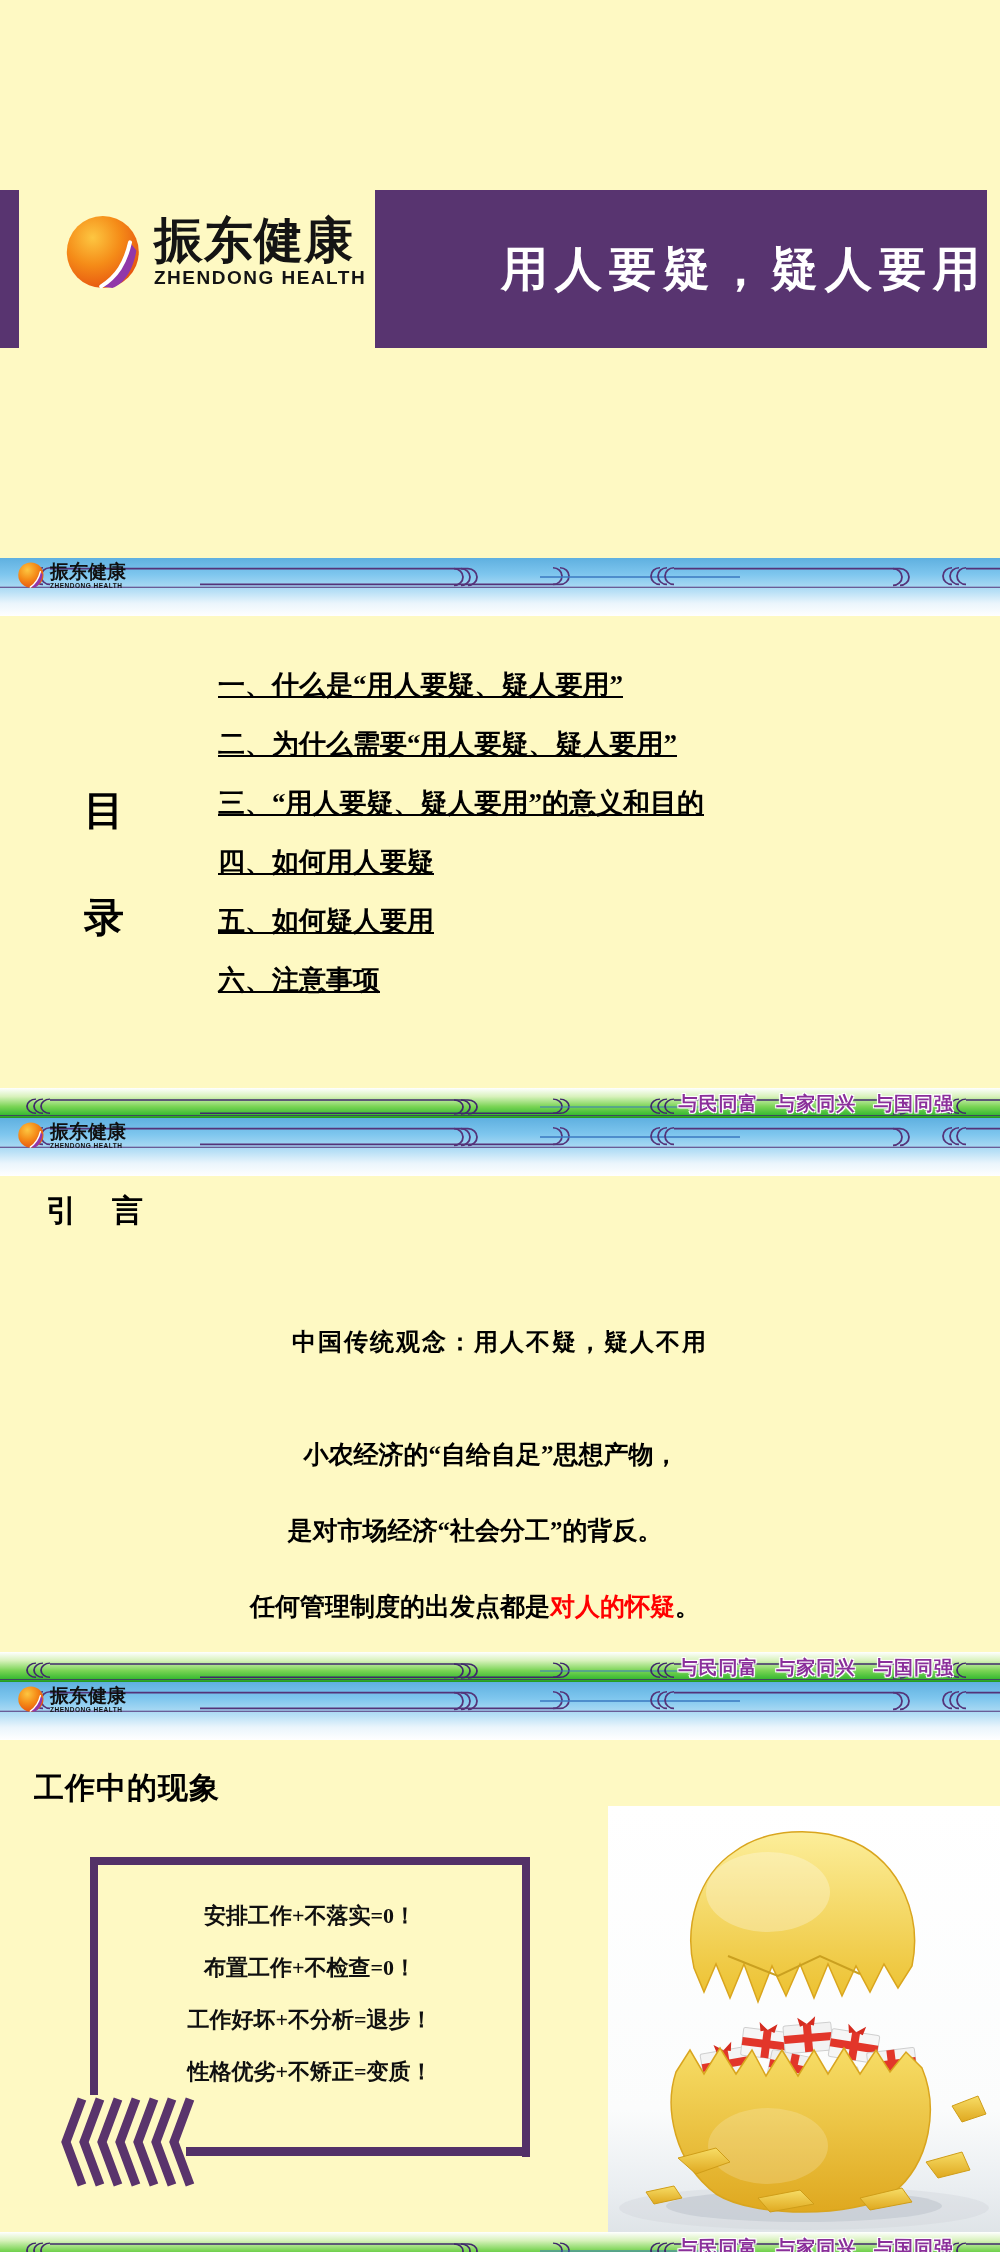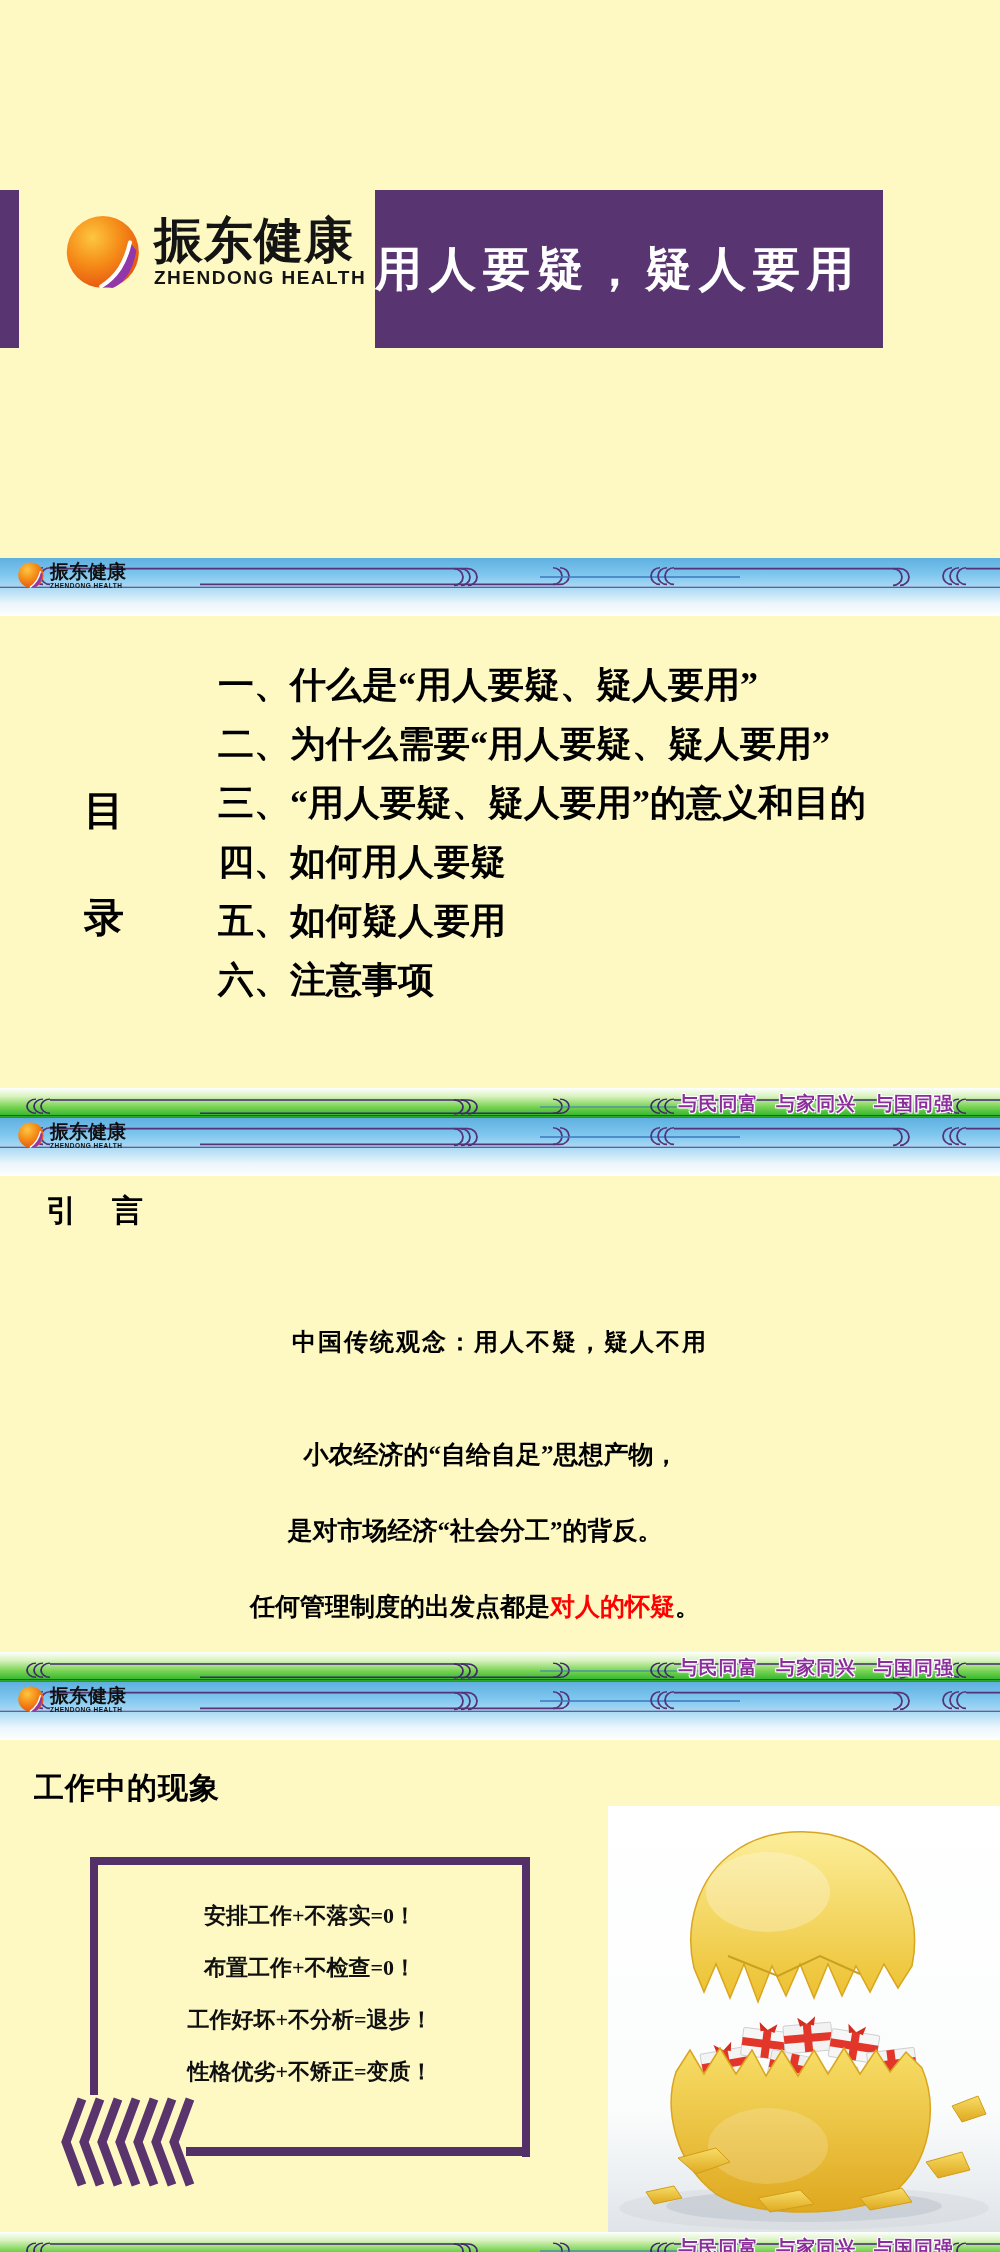--- a/index.html
+++ b/index.html
@@ -10,22 +10,22 @@
   .serif{font-family:"Liberation Serif", serif;}
 
   
   .left-bar{position:absolute; left:0; top:190px; width:19px; height:158px; background:#583470;}
   .title-logo{position:absolute; left:66px; top:212px; display:flex; align-items:center; gap:8px;}
   .orb{display:block;}
   .orb-lg{width:80px;height:80px;}
   .logo-text-lg .cn{font-size:49px; font-weight:800; line-height:1.04; letter-spacing:1px; color:#141414;}
   .logo-text-lg .en{font-size:19px; font-weight:700; letter-spacing:1.5px; color:#141414; margin-top:2px;}
   .title-banner{
-    position:absolute; left:375px; top:190px; width:508px; height:158px; background:#583470;
-    display:flex; align-items:center; justify-content:flex-start;
+    position:absolute; left:375px; top:190px; width:612px; height:158px; background:#583470;
+    display:flex; align-items:center; justify-content:flex-end;
   }
   .title-banner .t{color:#ffffff; font-size:47px; font-weight:700; letter-spacing:7px; white-space:nowrap;}
 
   
   .blue-strip{
     position:absolute; left:0; width:1000px; height:58px;
     background:linear-gradient(180deg,#5fb0e0 0%,#7ec6ee 28%,#b9e0f6 58%,#eaf5fc 78%,#ffffff 100%);
   }
   .strip-1{top:558px;} .strip-2{top:1118px;} .strip-3{top:1682px;}
   .band-scroll{position:absolute; left:0; top:6px; width:1000px; height:26px; color:#543379;}
@@ -44,21 +44,21 @@
   .slogan{
     position:absolute; right:46px; top:3px; font-size:19px; font-weight:800;
     color:#8a2f9a; letter-spacing:1px; word-spacing:12px; white-space:nowrap;
     text-shadow:-1px -1px 0 #fff,1px -1px 0 #fff,-1px 1px 0 #fff,1px 1px 0 #fff,0 0 3px #fff;
   }
 
   
   .toc-label{position:absolute; left:84px; font-size:40px; font-weight:800;}
   .toc-label.l1{top:783px;} .toc-label.l2{top:890px;}
   .toc-list{position:absolute; left:218px; top:668px; display:flex; flex-direction:column; gap:24px;}
-  .toc-item{font-size:36px; font-weight:800; line-height:35px; white-space:nowrap; color:#000;}
+  .toc-item{font-size:27px; font-weight:800; line-height:35px; white-space:nowrap; color:#000;text-decoration:underline;}
 
   
   .intro-heading{position:absolute; left:46px; top:1190px; font-size:31px; font-weight:800; letter-spacing:2px;text-align:right;}
   .intro-title{position:absolute; left:0; top:1326px; width:1000px; text-align:center;
     font-size:24px; font-weight:800; letter-spacing:2px; white-space:nowrap;}
   .intro-line{position:absolute; left:0; width:950px; text-align:center; font-size:25px; font-weight:700; white-space:nowrap;}
   .iline-1{top:1438px;margin-left:16px;} .iline-2{top:1514px;} .iline-3{top:1590px;}
   .red{color:#ff0000;text-align:right;}
 
   

